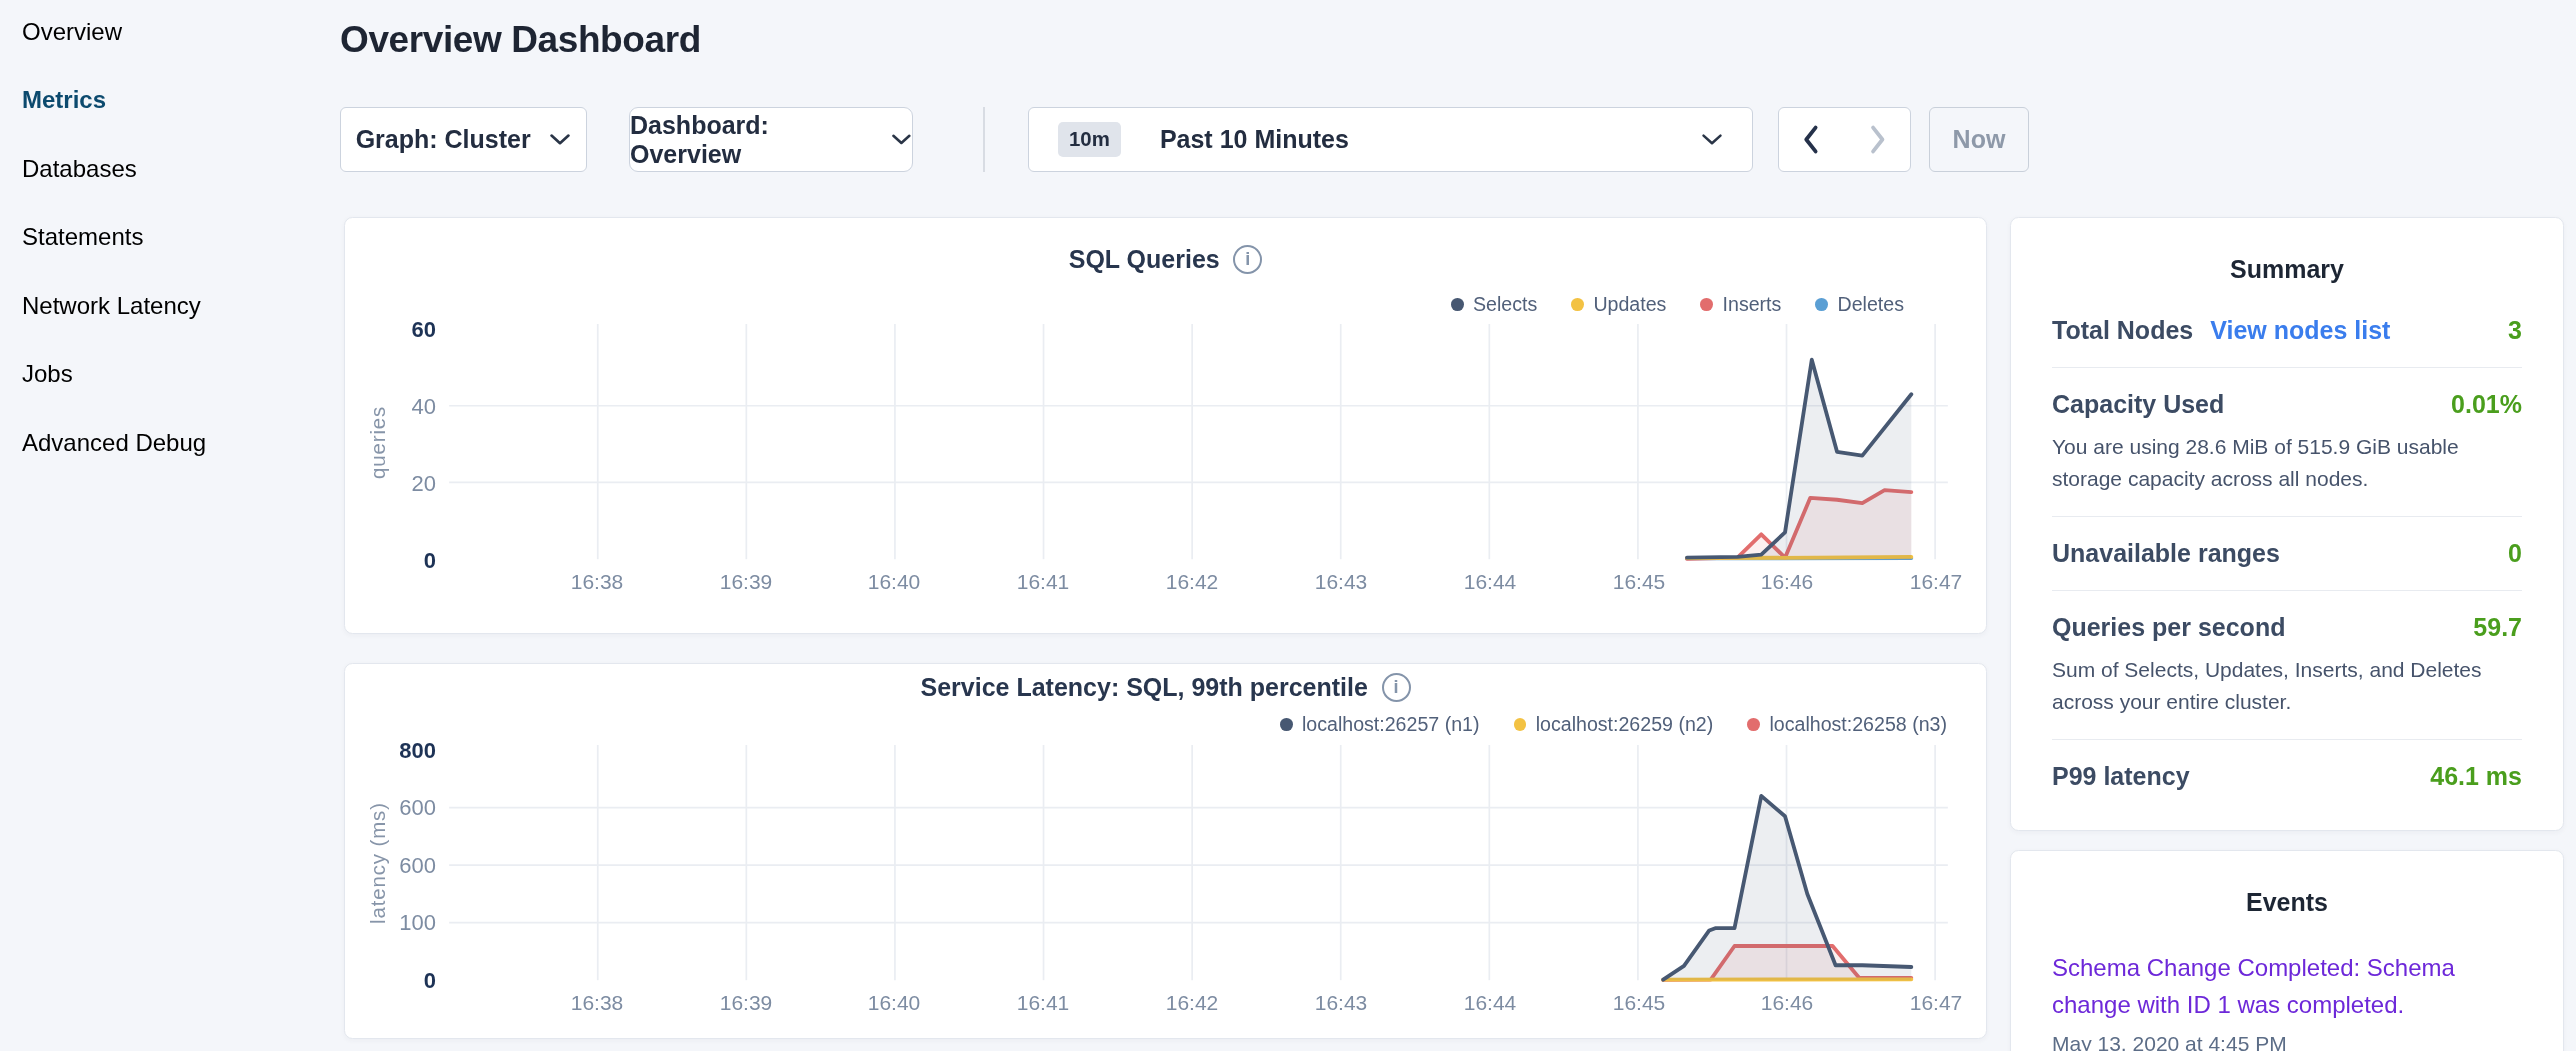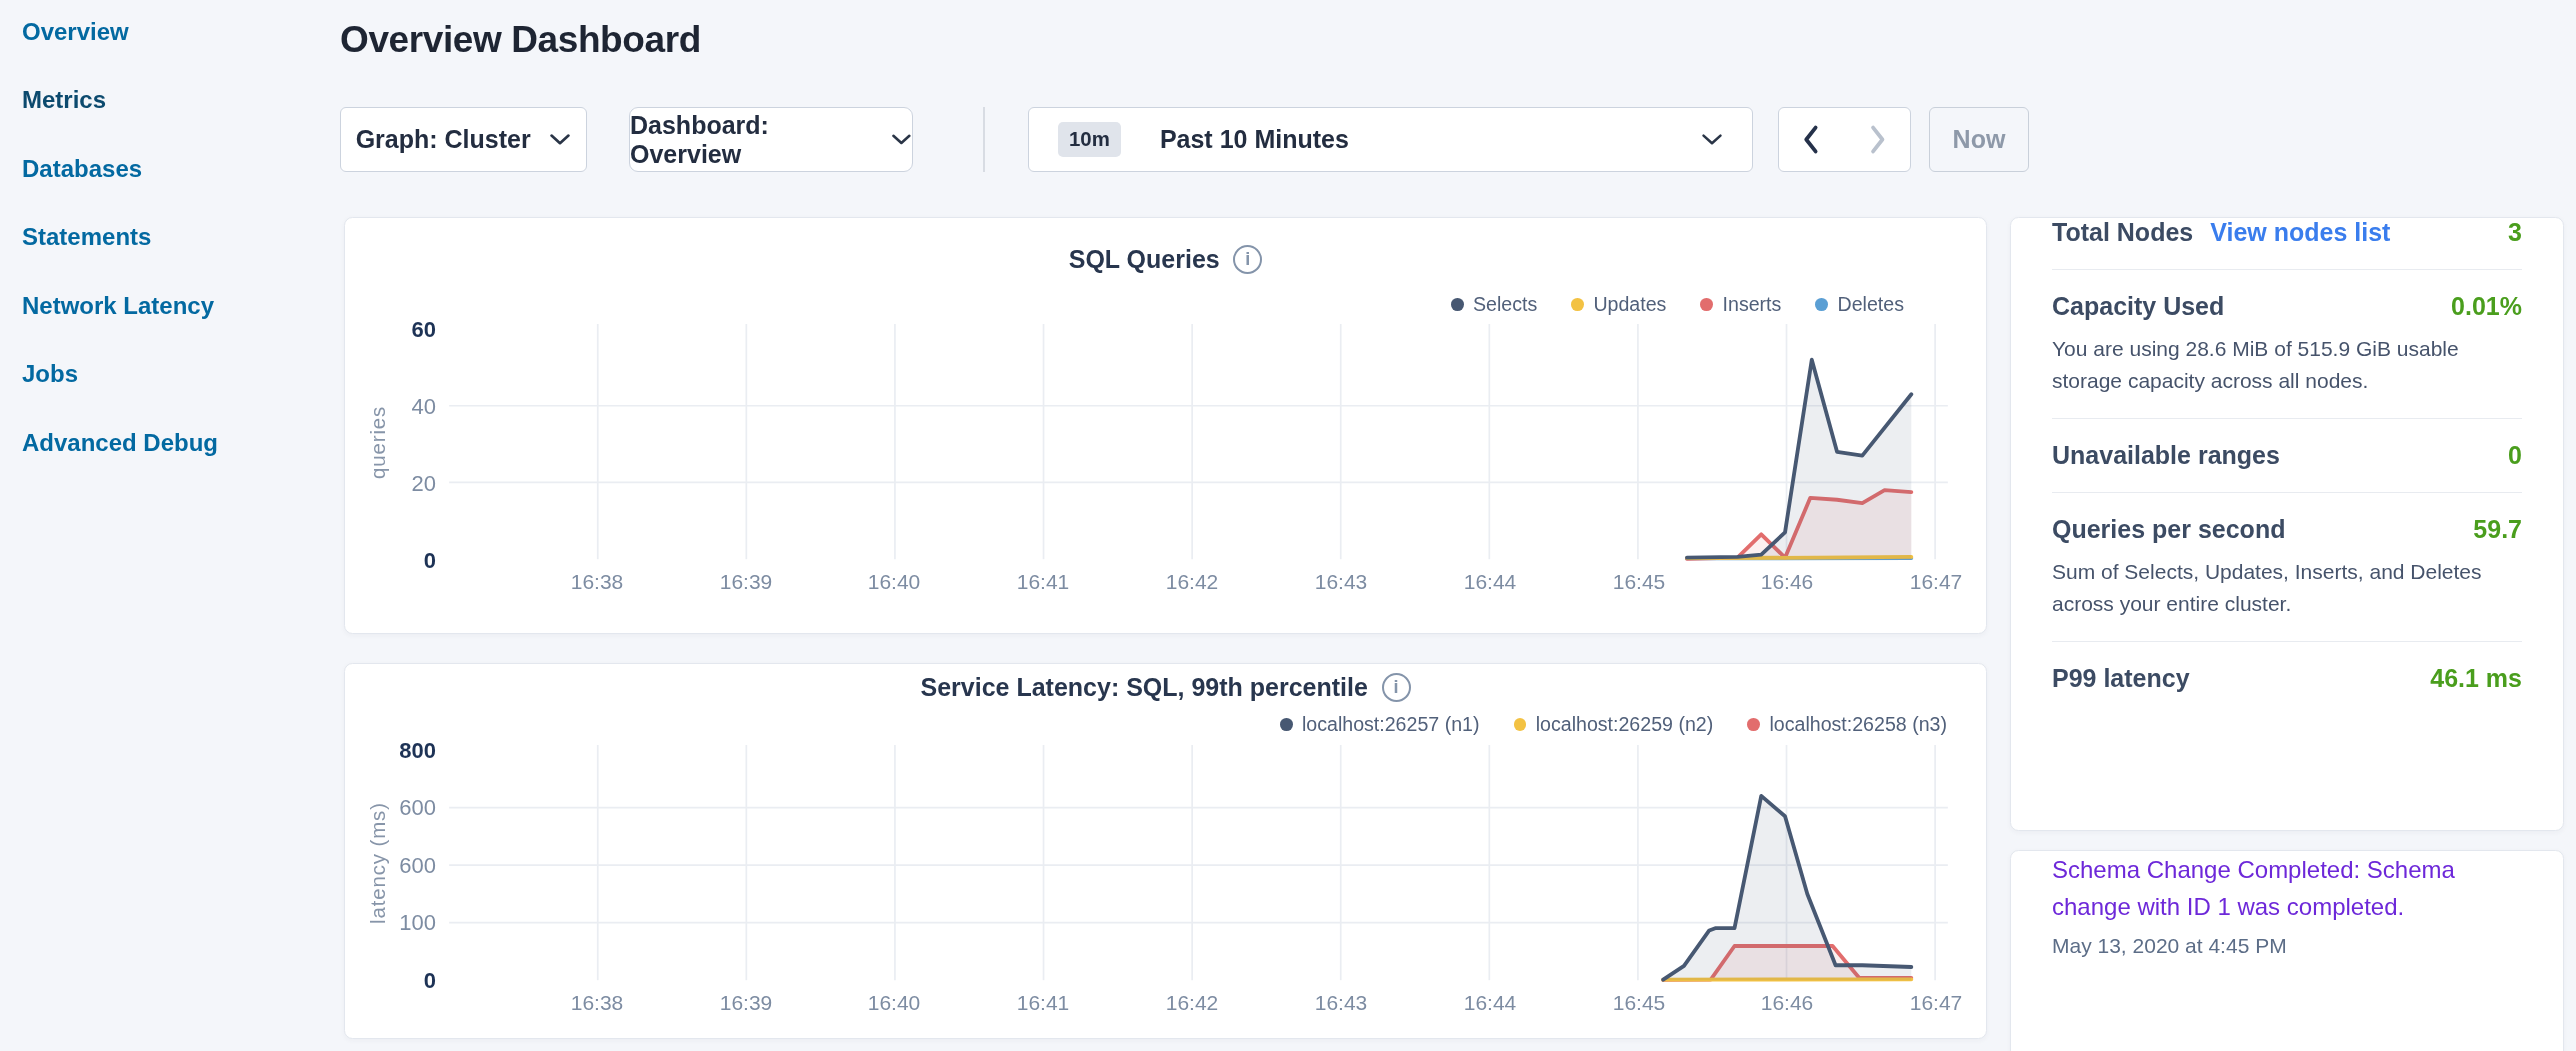--- a/index.html
+++ b/index.html
@@ -1,20 +1,20 @@
 <!DOCTYPE html>
 <html style="font-size:13.6px"><head>
 <meta charset="utf-8">
 <style>
   html,body{margin:0;padding:0;background:#e9ebf0;}
   #app{position:relative;width:2576px;height:1051px;background:#f4f6fa;overflow:hidden;
        font-family:"Liberation Sans",sans-serif;color:#3f4a5e;}
   
   #sidebar{position:absolute;left:0;top:0;width:336px;height:100%;}
-  .nav-item{position:absolute;left:22px;font-size:24px;font-weight:700;color:#0369a1;
+  .nav-item{position:absolute;left:22px;font-size:24px;font-weight:400;color:#000000;
             line-height:29px;cursor:pointer;white-space:nowrap;}
   .nav-item.active{color:#0c4a6e;font-weight:700;}
   
   #main{position:absolute;inset:0;}
   #page-title{position:absolute;left:340px;top:18.7px;margin:0;font-size:37px;font-weight:700;
               color:#1e2533;letter-spacing:-0.4px;}
   .ctrl{position:absolute;top:107px;height:65px;box-sizing:border-box;background:#fff;
         border:1.7px solid #ccd3de;border-radius:6px;display:flex;align-items:center;
         justify-content:center;gap:18.7px;font-size:25px;font-weight:700;color:#232d40;cursor:pointer;}
   #graph-select{left:340px;width:247px;}
@@ -250,20 +250,21 @@
           <span class="xtick" style="left: 1094px; top: 327px;">16:44</span>
           <span class="xtick" style="left: 1243px; top: 327px;">16:45</span>
           <span class="xtick" style="left: 1391px; top: 327px;">16:46</span>
           <span class="xtick" style="left: 1540px; top: 327px;">16:47</span>
         </div>
     </section>
   </main>
 
   <aside>
     <section class="card" id="summary-card">
+      <h2 class="panel-title">Summary</h2>
       <div id="summary-rows">
           <div class="srow first">
             <div class="srow-head">
               <span class="srow-label">Total Nodes</span>
               <span class="srow-link">View nodes list</span>
               <span class="srow-value">3</span>
             </div>
           </div>
           <div class="srow">
             <div class="srow-head">
@@ -287,20 +288,21 @@
           </div>
           <div class="srow">
             <div class="srow-head">
               <span class="srow-label">P99 latency</span>
               <span class="srow-value">46.1 ms</span>
             </div>
           </div>
         </div>
     </section>
     <section class="card" id="events-card">
+      <h2 class="panel-title">Events</h2>
       <div id="events-list">
           <div>
             <div class="event-text">Schema Change Completed: Schema change with ID 1 was completed.</div>
             <div class="event-time">May 13, 2020 at 4:45 PM</div>
           </div>
         </div>
     </section>
   </aside>
 
 </div>

